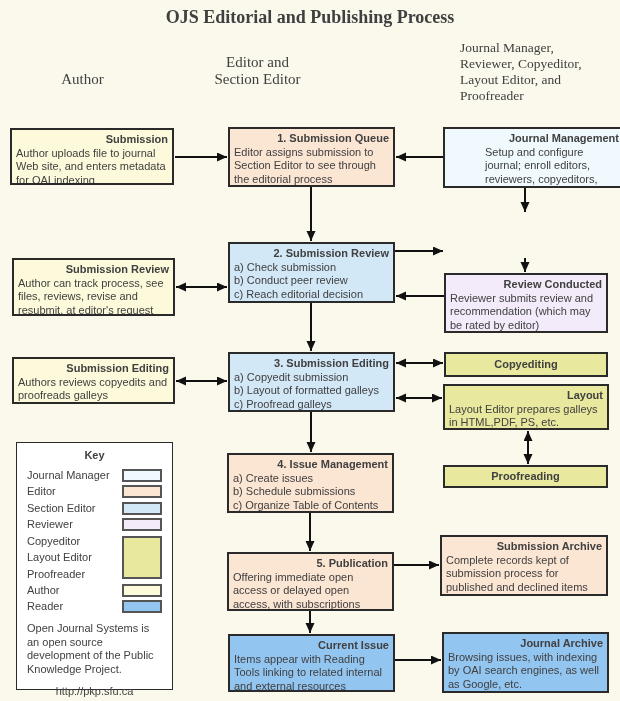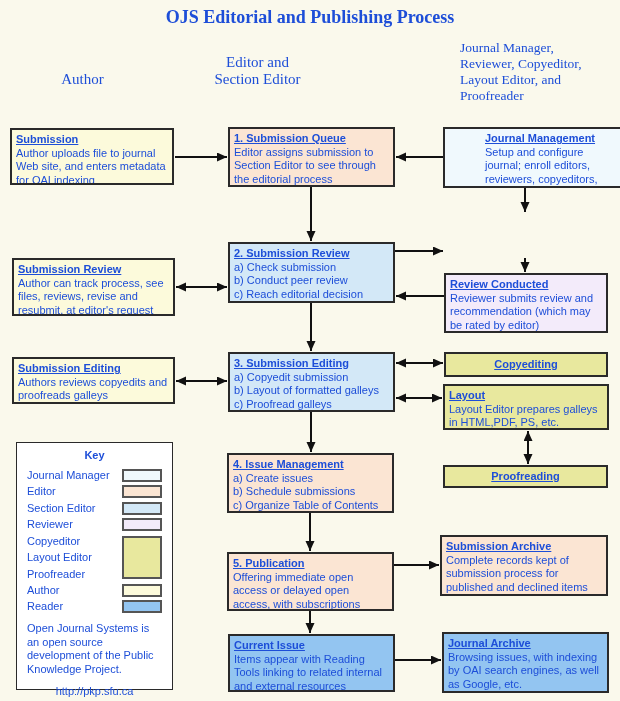--- a/index.html
+++ b/index.html
@@ -1,28 +1,28 @@
 <!DOCTYPE html>
 <html><head>
 <meta charset="utf-8">
 <style>
   html,body{margin:0;padding:0;}
   .stage{position:relative;width:620px;height:701px;overflow:hidden;
-         font-family:"Liberation Sans",sans-serif;color:#1d4ed8;}
+         font-family:"Liberation Sans",sans-serif;color:#404040;}
   .page-title{position:absolute;left:0;top:7px;width:620px;text-align:center;
          font-family:"Liberation Serif",serif;font-size:18px;font-weight:bold;}
   .col-head{position:absolute;font-family:"Liberation Serif",serif;
          font-size:15px;line-height:17px;white-space:pre-line;text-align:center;}
   .col-head.author{left:10px;top:71px;width:145px;}
   .col-head.editor{left:175px;top:54px;width:165px;}
   .col-head.right{left:460px;top:40px;width:155px;text-align:left;
          font-size:13.5px;line-height:16px;}
   .node{position:absolute;box-sizing:border-box;border:2px solid #2a2a2a;
          padding:3px 4px 2px 4px;font-size:11px;line-height:13.5px;overflow:hidden;}
-  .node-title{font-weight:bold;text-align:left;text-decoration:underline;}
+  .node-title{font-weight:bold;text-align:right;}
   .node-body{white-space:pre-line;text-align:left;}
   .node.title-only{display:flex;align-items:center;justify-content:center;padding:0;}
   .arrows{position:absolute;left:0;top:0;pointer-events:none;}
   .key{position:absolute;left:16px;top:442px;width:157px;height:248px;
          box-sizing:border-box;border:1px solid #2a2a2a;
          padding:6px 10px 0 10px;font-size:11px;line-height:13px;}
   .key-title{font-weight:bold;text-align:center;margin-bottom:5px;}
   .key-row{display:flex;align-items:center;justify-content:space-between;height:16.5px;}
   .key-row.tall{height:49px;}
   .key-stack > div{height:16.5px;display:flex;align-items:center;}

